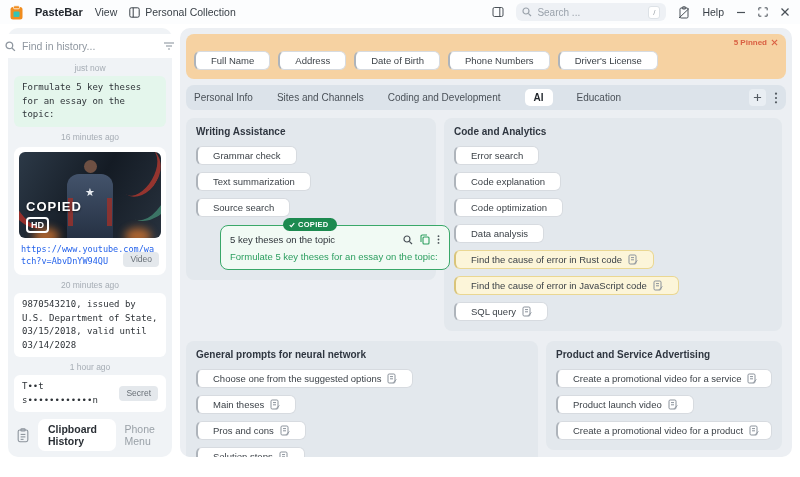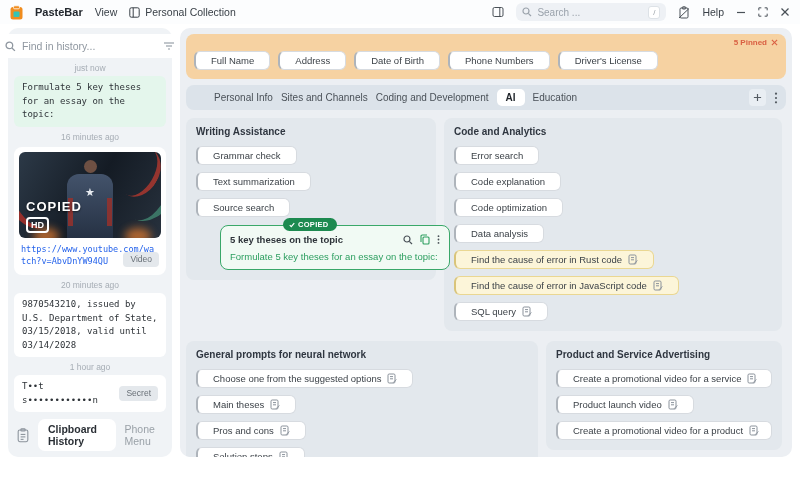--- a/index.html
+++ b/index.html
@@ -97,21 +97,21 @@
   .board-title { font-size:10px; font-weight:700; color:#2f3640; }
   .board-items { display:flex; flex-direction:column; align-items:flex-start; gap:7px; margin-top:9px; }
   .board.writing { width:250px; flex:0 0 auto; }
   .board.code { flex:1; }
   .board.general { width:352px; flex:0 0 auto; }
   .board.product { flex:1; }
 
   .clip-card { position:relative; background:#f1faf4; border:1px solid #3aa869; border-radius:8px; padding:8px 9px 7px; margin-top:8px; width:100%;margin-left:24px; }
   .copied-badge { position:absolute; top:-8px; left:62px; background:#1d8a50; color:#fff; font-size:7.5px; font-weight:700;
     padding:2px 8px 2px 6px; border-radius:8px; display:flex; align-items:center; gap:3px; letter-spacing:.3px; }
-  .clip-title-row { display:flex; align-items:center; gap:7px;font-weight:bold; }
+  .clip-title-row { display:flex; align-items:center; gap:7px; }
   .clip-title { flex:1; font-size:9.5px; color:#2e343a; }
   .clip-icon { color:#4a5158; flex:0 0 auto; }
   .clip-icon.copy { color:#2c9e5f; }
   .clip-value { margin-top:6px; font-size:9.5px; color:#2c9e5f; }
 </style>
 </head>
 <body>
 
 <div class="topbar">
   <div class="tb-left">
@@ -306,21 +306,21 @@
             <span>Phone Numbers</span>
           </button>
 
           <button class="prompt-btn">
             <span>Driver's License</span>
           </button>
         </div>
     </div>
 
     <div class="tabbar">
-      <span style="display:flex;align-items:center;gap:8px;margin-left:20px;">
+      <span style="display:flex;align-items:center;gap:24px;">
 
           <button class="tab"><span>Personal Info</span></button>
 
           <button class="tab"><span>Sites and Channels</span></button>
 
           <button class="tab"><span>Coding and Development</span></button>
 
           <button class="tab active"><span>AI</span></button>
 
           <button class="tab"><span>Education</span></button>

